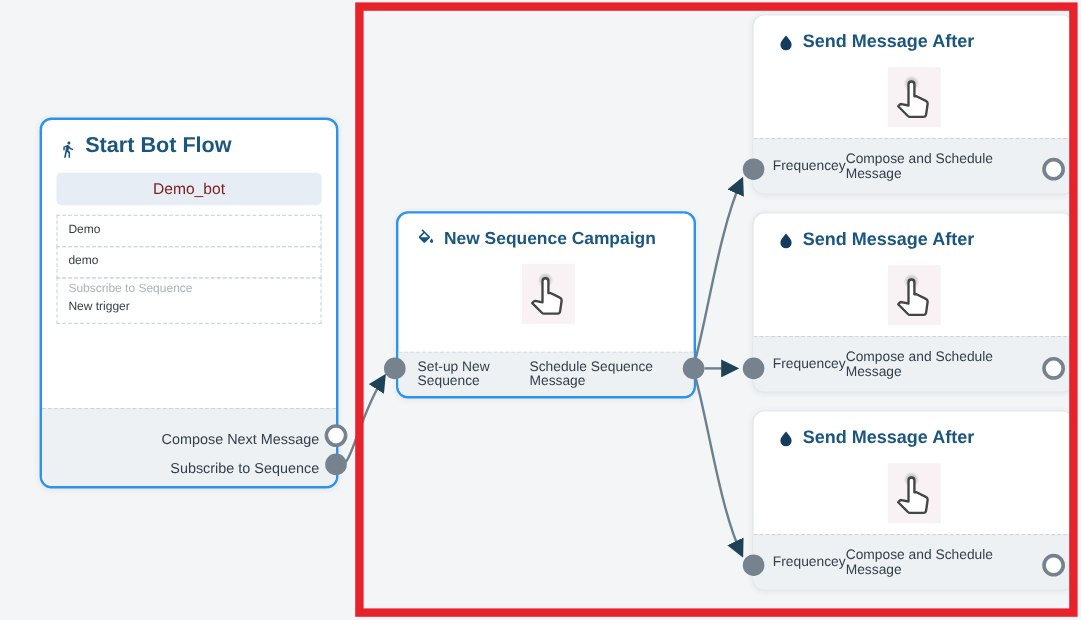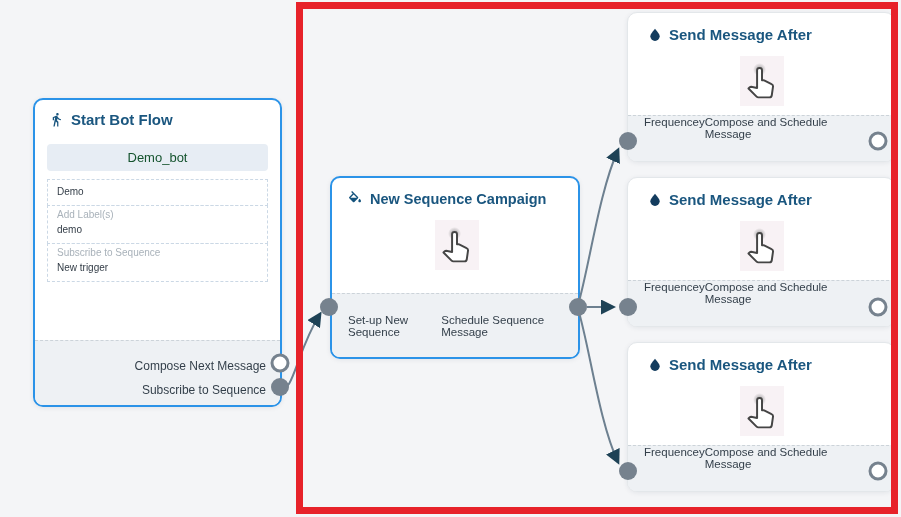--- a/index.html
+++ b/index.html
@@ -4,54 +4,54 @@
 <style>
   html,body{margin:0;padding:0;background:#fff;}
   .canvas{
     position:relative;width:901px;height:517px;overflow:hidden;
     background:#f4f5f7;font-family:"Liberation Sans",sans-serif;
   }
   .node{position:absolute;background:#fff;border-radius:10px;box-sizing:border-box;
         box-shadow:0 1px 5px rgba(20,40,60,.08);}
   .node.blue{border:2px solid #2b93e8;}
   .node.light{border:1px solid #e3e7ea;}
-  .node-header{position:absolute;display:flex;align-items:center;gap:7px;
+  .node-header{position:absolute;display:flex;align-items:flex-end;gap:7px;
         font-weight:bold;color:#1a567f;white-space:nowrap;}
   .node-header svg{flex:0 0 auto;display:block;}
   
   #start-node{left:33px;top:98px;width:249px;height:309px;}
-  #start-node .node-header{left:14px;top:11px;font-size:15px;}
+  #start-node .node-header{left:14px;top:11px;font-size:18px;}
   .bot-btn{position:absolute;left:12px;right:12px;top:44px;height:27px;
-        background:#e7edf4;color:#14532d;font-size:13px;border:none;border-radius:4px;
+        background:#e7edf4;color:#7f1d1d;font-size:13px;border:none;border-radius:4px;
         display:flex;align-items:center;justify-content:center;cursor:pointer;
         font-family:inherit;}
   .fields{position:absolute;left:12px;right:12px;top:80px;}
   .field{border:1px dashed #cbd8e5;margin-top:-1px;padding:3px 9px 5px;}
   .field-label{font-size:10px;color:#a9b2ba;line-height:12px;}
   .field-value{font-size:10px;color:#333d47;line-height:16px;margin-top:1px;}
   .node-footer{position:absolute;left:0;right:0;bottom:0;background:#eef1f4;
         border-top:1px dashed #ccd3d9;border-radius:0 0 8px 8px;color:#333f4a;}
   #start-node .node-footer{top:240px;}
   .out-row{position:absolute;right:14px;font-size:12px;line-height:14px;margin-left:12px;}
   .out-row.r1{top:18px;}
   .out-row.r2{top:42px;}
   
-  #nsc-node{left:330px;top:176px;width:250px;height:183px;}
+  #nsc-node{left:330px;top:176px;width:250px;height:156px;}
   #nsc-node .node-header{left:15px;top:13px;font-size:14.5px;}
   .hand-wrap{position:absolute;width:44px;height:50px;background:#f8f2f5;
         display:flex;align-items:center;justify-content:center;}
   #nsc-node .hand-wrap{left:103px;top:42px;}
   #nsc-node .node-footer{top:115px;display:flex;align-items:center;
         justify-content:space-between;padding:0 13px 0 16px;font-size:11.5px;}
   
   .send-node{left:627px;width:268px;height:150px;}
   #send1{top:12px;} #send2{top:177px;} #send3{top:342px;}
   .send-node .node-header{left:20px;top:13px;font-size:15px;}
   .send-node .hand-wrap{left:112px;top:43px;}
-  .send-node .node-footer{top:102px;display:flex;
+  .send-node .node-footer{top:102px;display:flex;align-items:center;
         justify-content:space-between;padding:0 30px 0 16px;font-size:11.5px;}
   
   #edges{position:absolute;left:0;top:0;z-index:10;pointer-events:none;}
   #red-rect{position:absolute;left:296px;top:2px;width:602px;height:512px;
         border:7px solid #e7222a;box-sizing:border-box;z-index:50;pointer-events:none;}
 </style>
 </head>
 <body>
 
 <div class="canvas">
@@ -62,21 +62,20 @@
           <path d="M13.5 5.5c1.1 0 2-.9 2-2s-.9-2-2-2-2 .9-2 2 .9 2 2 2zM9.8 8.9L7 23h2.1l1.8-8 2.1 2v6h2v-7.5l-2.1-2 .6-3C14.8 12 16.8 13 19 13v-2c-1.9 0-3.5-1-4.3-2.4l-1-1.6c-.4-.6-1-1-1.7-1-.3 0-.5.1-.8.1L6 8.3V13h2V9.6l1.8-.7z"></path>
         </svg>
       <span>Start Bot Flow</span>
     </div>
     <button class="bot-btn">Demo_bot</button>
     <div class="fields">
       <div class="field">
         <div class="field-value">Demo</div>
       </div>
       <div class="field">
-        <div class="field-label">Add Label(s)</div>
         <div class="field-value">demo</div>
       </div>
       <div class="field">
         <div class="field-label">Subscribe to Sequence</div>
         <div class="field-value">New trigger</div>
       </div>
     </div>
     <div class="node-footer">
       <div class="out-row r1">Compose Next Message</div>
       <div class="out-row r2">Subscribe to Sequence</div>

